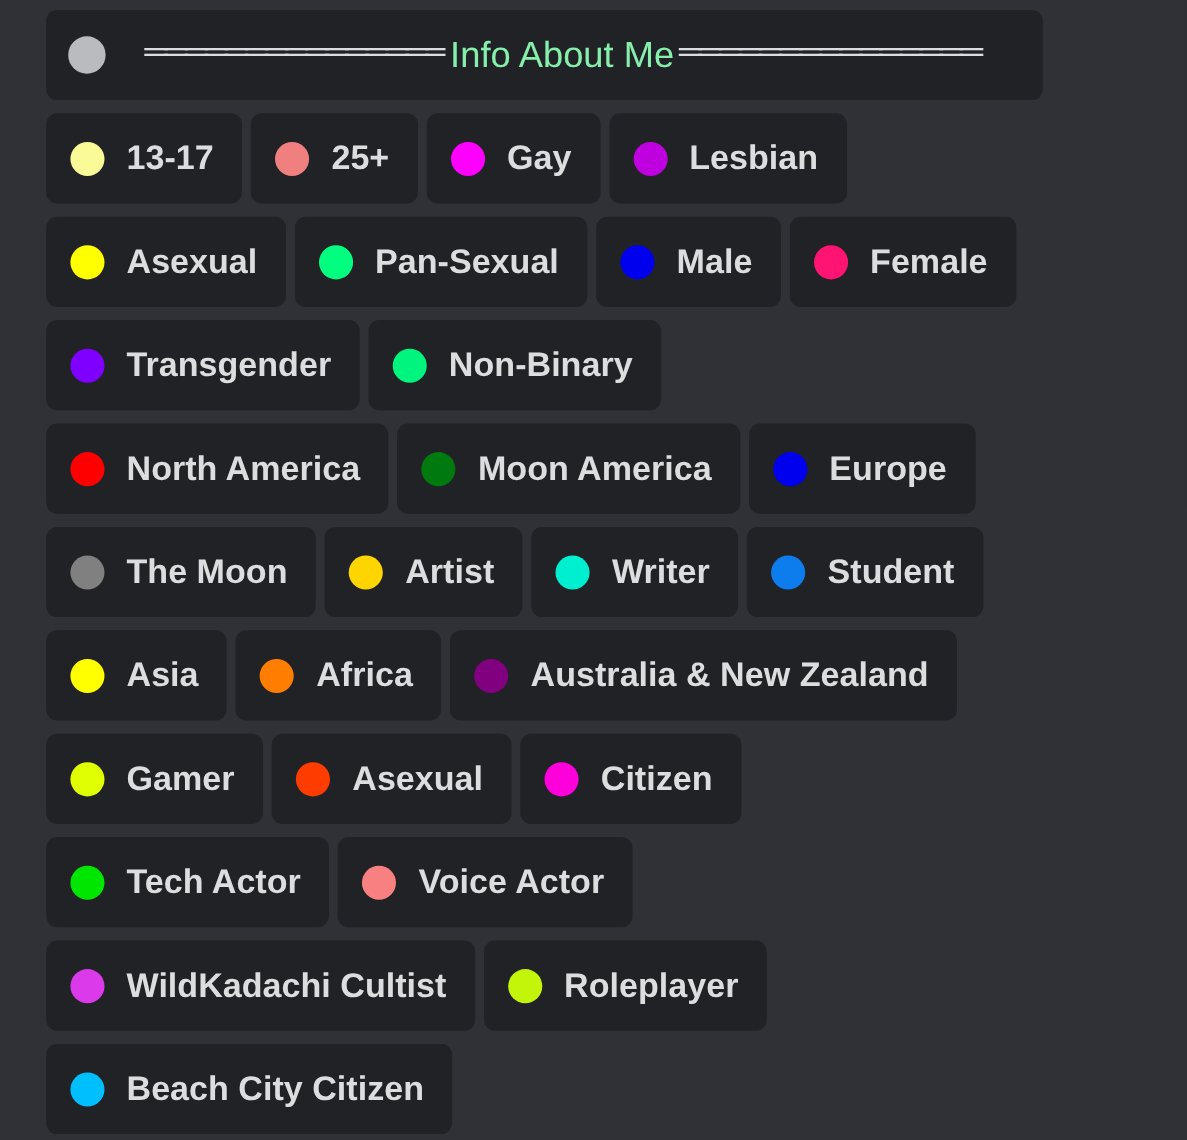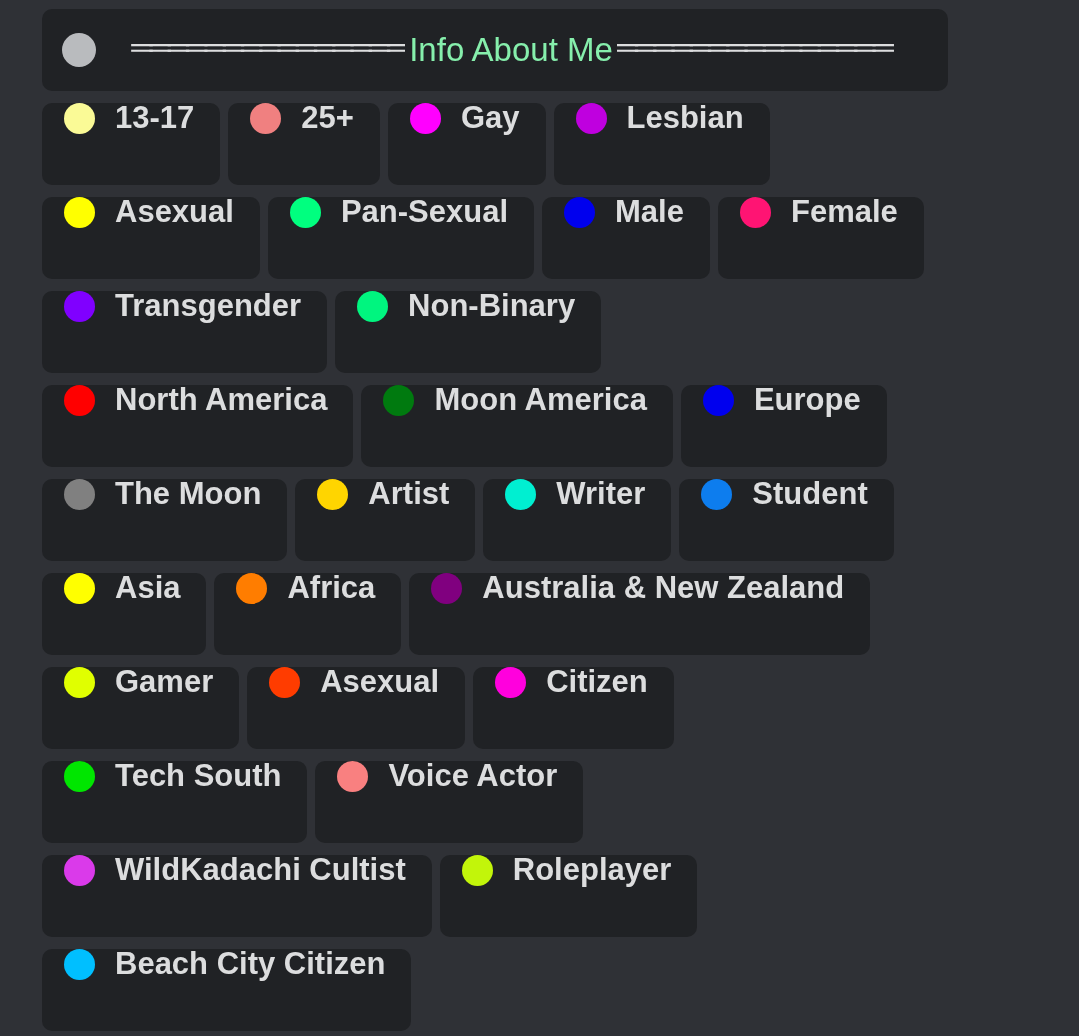--- a/index.html
+++ b/index.html
@@ -77,21 +77,21 @@
     align-items: flex-start;
     gap: 8px;
     margin-bottom: 12px;
   }
   .badge {
     box-sizing: border-box;
     background: #202225;
     border-radius: 10px;
     height: 82px;
     display: inline-flex;
-    align-items: flex-start;
+    align-items: center;
     padding: 0 26px 0 22px;
     gap: 20px;
     flex: 0 0 auto;
   }
   .badge .dot {
     width: 31px;
     height: 31px;
     border-radius: 50%;
     flex: 0 0 auto;
   }
@@ -222,21 +222,21 @@
           <span class="label">Asexual</span>
         </div>
         <div class="badge">
           <span class="dot" style="background: rgb(255, 0, 221);"></span>
           <span class="label">Citizen</span>
         </div>
       </div>
       <div class="row">
         <div class="badge">
           <span class="dot" style="background: rgb(0, 230, 0);"></span>
-          <span class="label">Tech South</span>
+          <span class="label">Tech Actor</span>
         </div>
         <div class="badge">
           <span class="dot" style="background: rgb(249, 128, 128);"></span>
           <span class="label">Voice Actor</span>
         </div>
       </div>
       <div class="row">
         <div class="badge">
           <span class="dot" style="background: rgb(218, 58, 234);"></span>
           <span class="label">WildKadachi Cultist</span>

